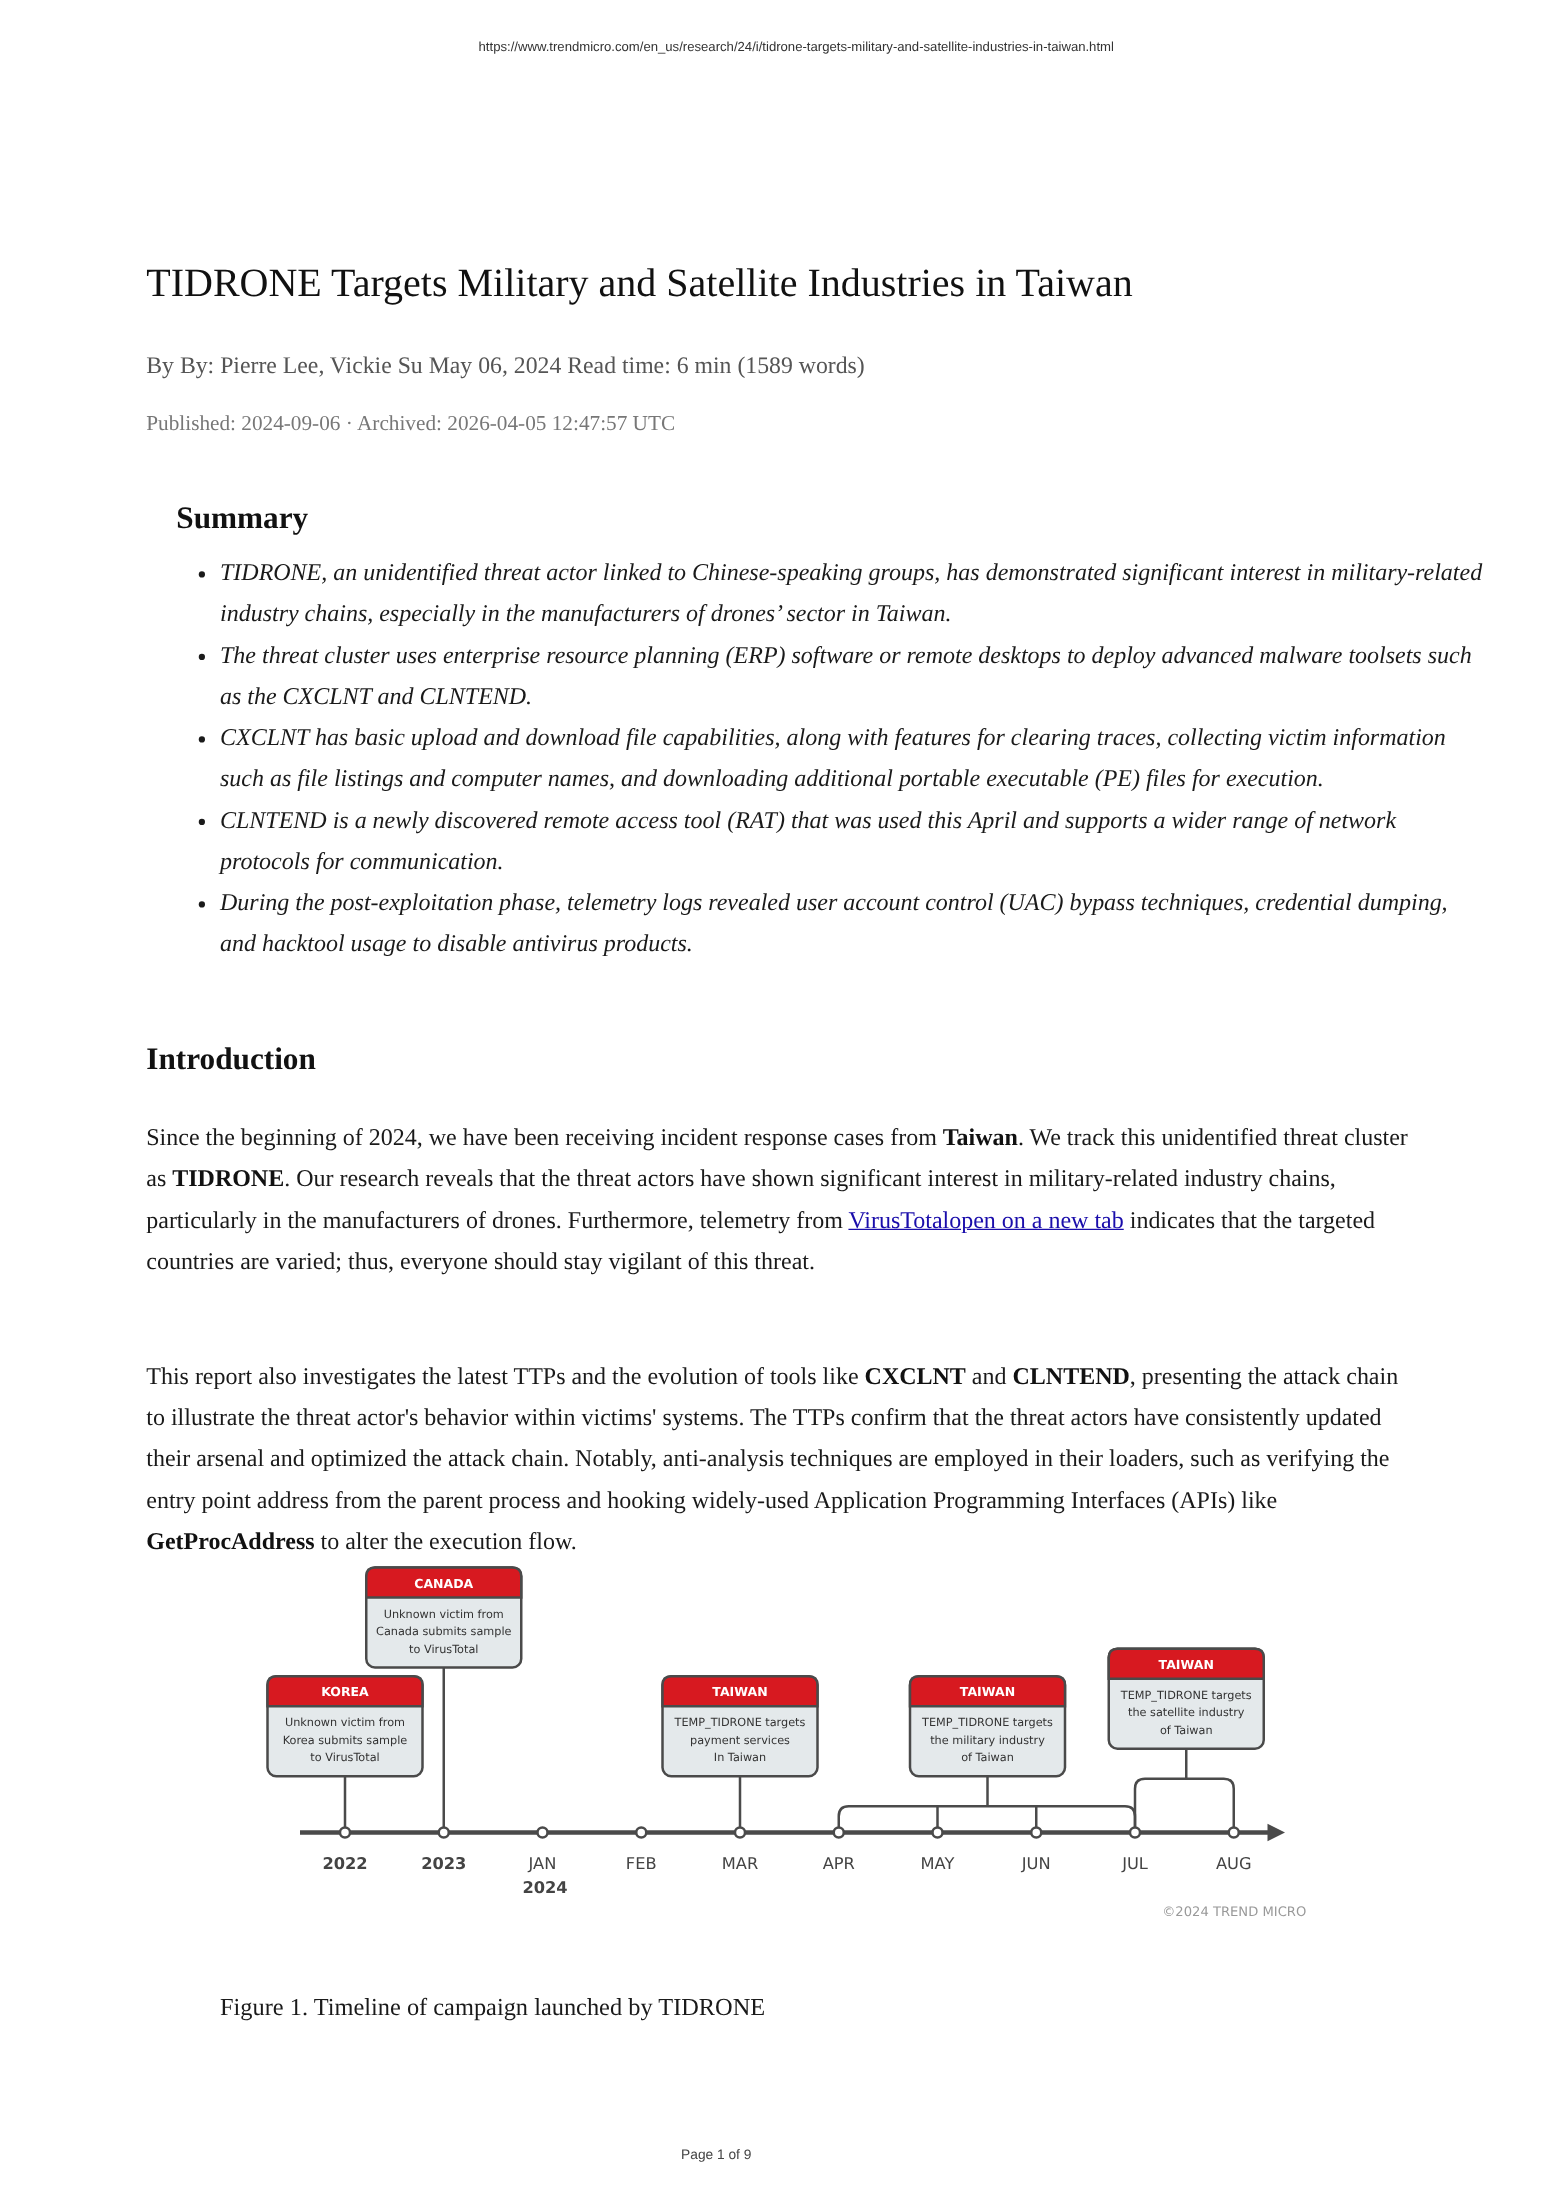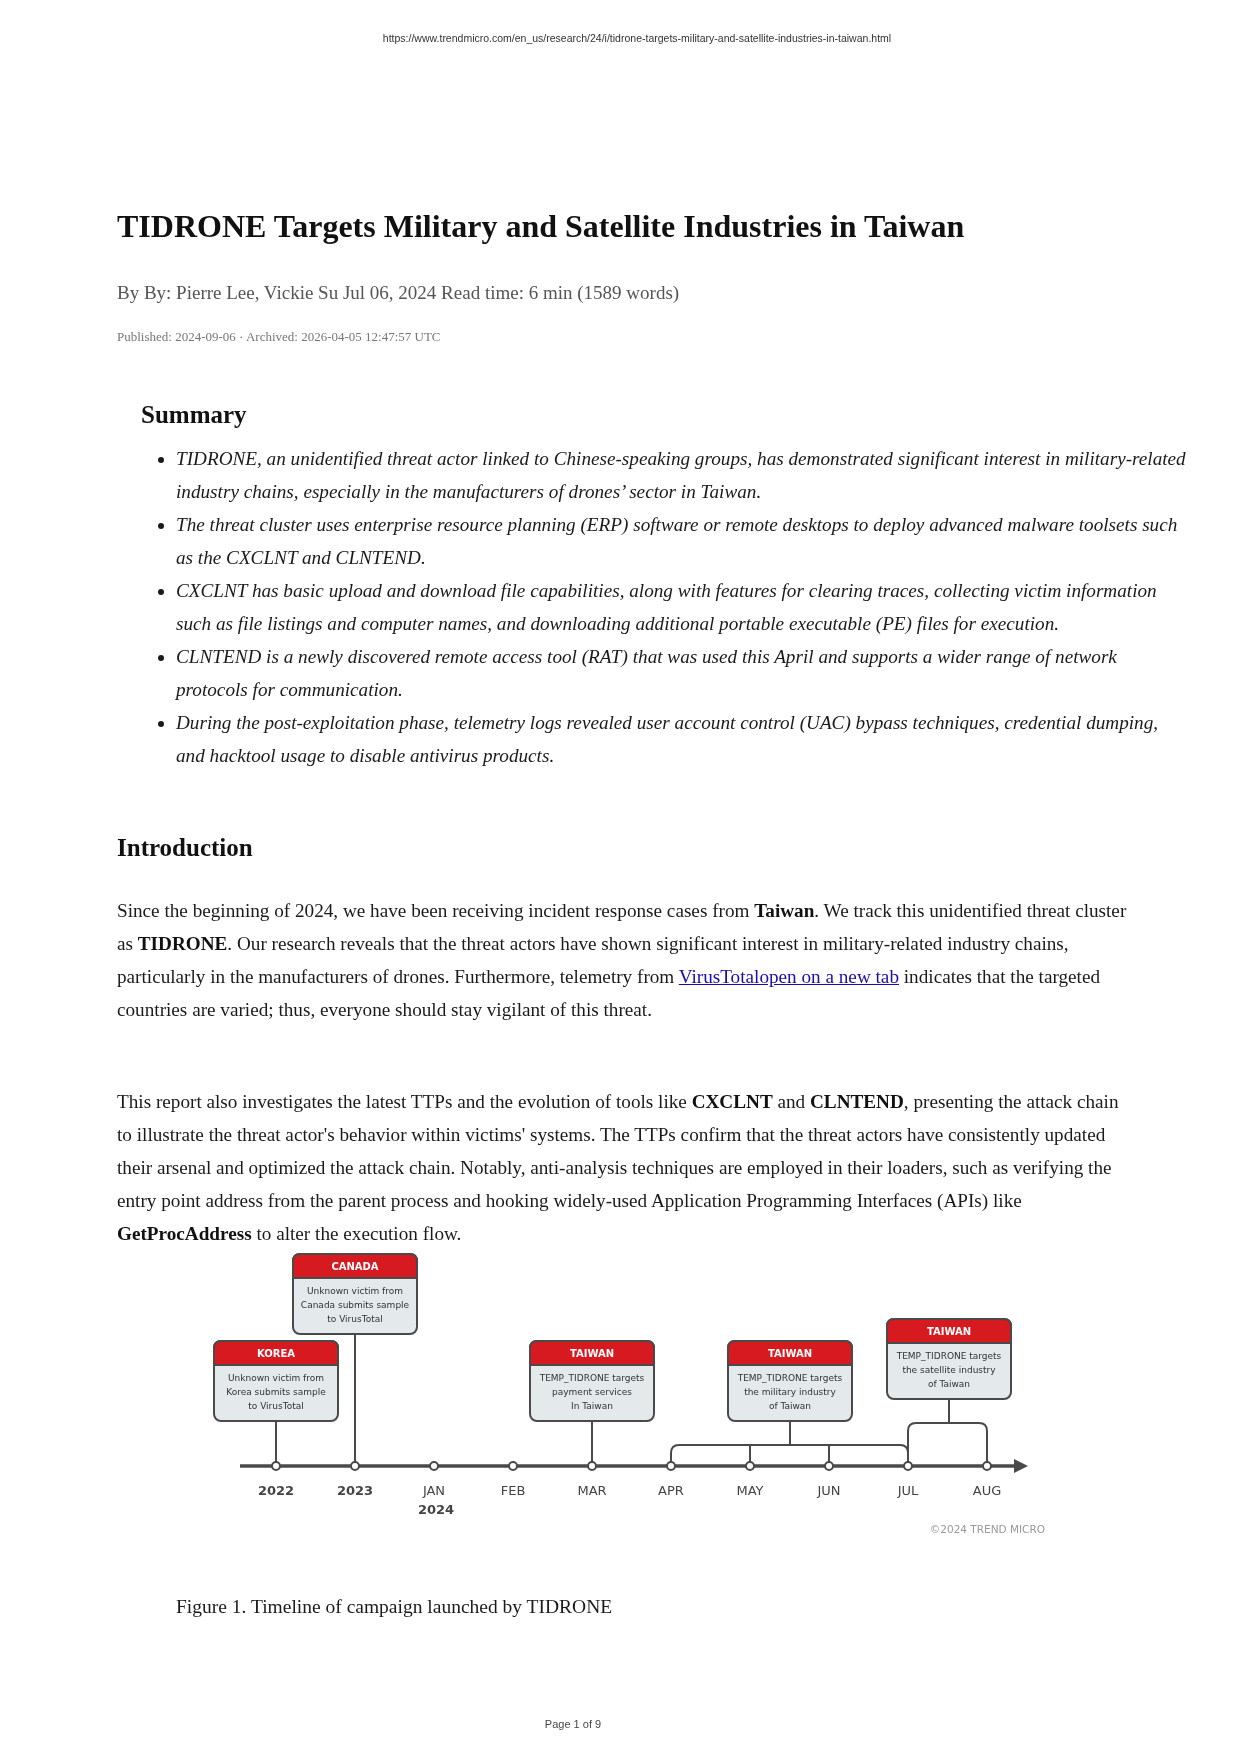--- a/index.html
+++ b/index.html
@@ -7,27 +7,27 @@
   .url-header {
     position: absolute; top: 32px; left: 16px; width: 1242px; text-align: center;
     font-family: "Liberation Sans", sans-serif; font-size: 10.5px; color: #333;
   }
   .content {
     position: absolute; left: 117px; top: 0; width: 1010px;
     font-family: "Liberation Serif", serif; color: #1a1a1a;
   }
   .title {
     position: absolute; top: 208px; left: 0; margin: 0;
-    font-size: 32px; font-weight: bold; white-space: nowrap; color: #111;
+    font-size: 32px; font-weight: normal; white-space: nowrap; color: #111;
   }
   .byline {
     position: absolute; top: 282px; left: 0; font-size: 19px; color: #555; white-space: nowrap;
   }
   .published {
-    position: absolute; top: 329px; left: 0; font-size: 13px; color: #777; white-space: nowrap; font-family: Liberation Serif, serif;
+    position: absolute; top: 329px; left: 0; font-size: 17px; color: #777; white-space: nowrap; font-family: Liberation Serif, serif;
   }
   .h2 {
     position: absolute; left: 0; margin: 0; font-size: 25px; font-weight: bold; color: #111;
   }
   .summary-title { top: 401px; margin-left: 24px; }
   .intro-title { top: 834px; }
   .summary-list {
     position: absolute; top: 442px; left: 0; width: 1010px; margin: 0; padding: 0 0 0 59px;
     list-style: disc; font-size: 19.2px; line-height: 33px; font-style: italic;
   }
@@ -53,21 +53,21 @@
   }
   .fig-label { font-family: "DejaVu Sans", sans-serif; }
 </style>
 </head>
 <body>
 
 <div class="url-header">https://www.trendmicro.com/en_us/research/24/i/tidrone-targets-military-and-satellite-industries-in-taiwan.html</div>
 
 <div class="content">
   <h1 class="title">TIDRONE Targets Military and Satellite Industries in Taiwan</h1>
-  <div class="byline">By By: Pierre Lee, Vickie Su Jul 06, 2024 Read time: 6 min (1589 words)</div>
+  <div class="byline">By By: Pierre Lee, Vickie Su May 06, 2024 Read time: 6 min (1589 words)</div>
   <div class="published">Published: 2024-09-06 · Archived: 2026-04-05 12:47:57 UTC</div>
 
   <h2 class="h2 summary-title">Summary</h2>
   <ul class="summary-list">
     <li>TIDRONE, an unidentified threat actor linked to Chinese-speaking groups, has demonstrated significant interest in military-related industry chains, especially in the manufacturers of drones’ sector in Taiwan.</li>
     <li>The threat cluster uses enterprise resource planning (ERP) software or remote desktops to deploy advanced malware toolsets such as the CXCLNT and CLNTEND.</li>
     <li>CXCLNT has basic upload and download file capabilities, along with features for clearing traces, collecting victim information such as file listings and computer names, and downloading additional portable executable (PE) files for execution.</li>
     <li>CLNTEND is a newly discovered remote access tool (RAT) that was used this April and supports a wider range of network protocols for communication.</li>
     <li>During the post-exploitation phase, telemetry logs revealed user account control (UAC) bypass techniques, credential dumping, and hacktool usage to disable antivirus products.</li>
   </ul>

